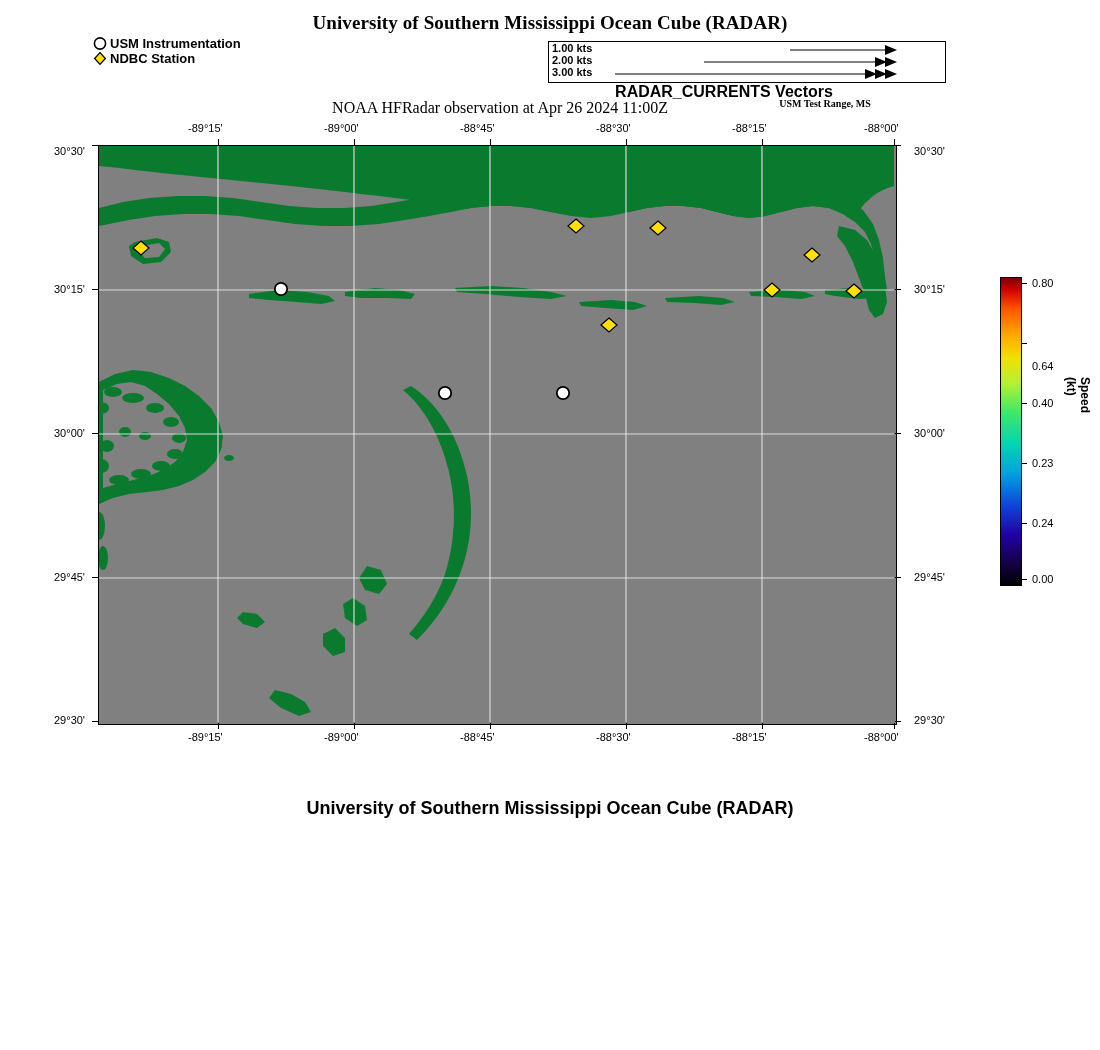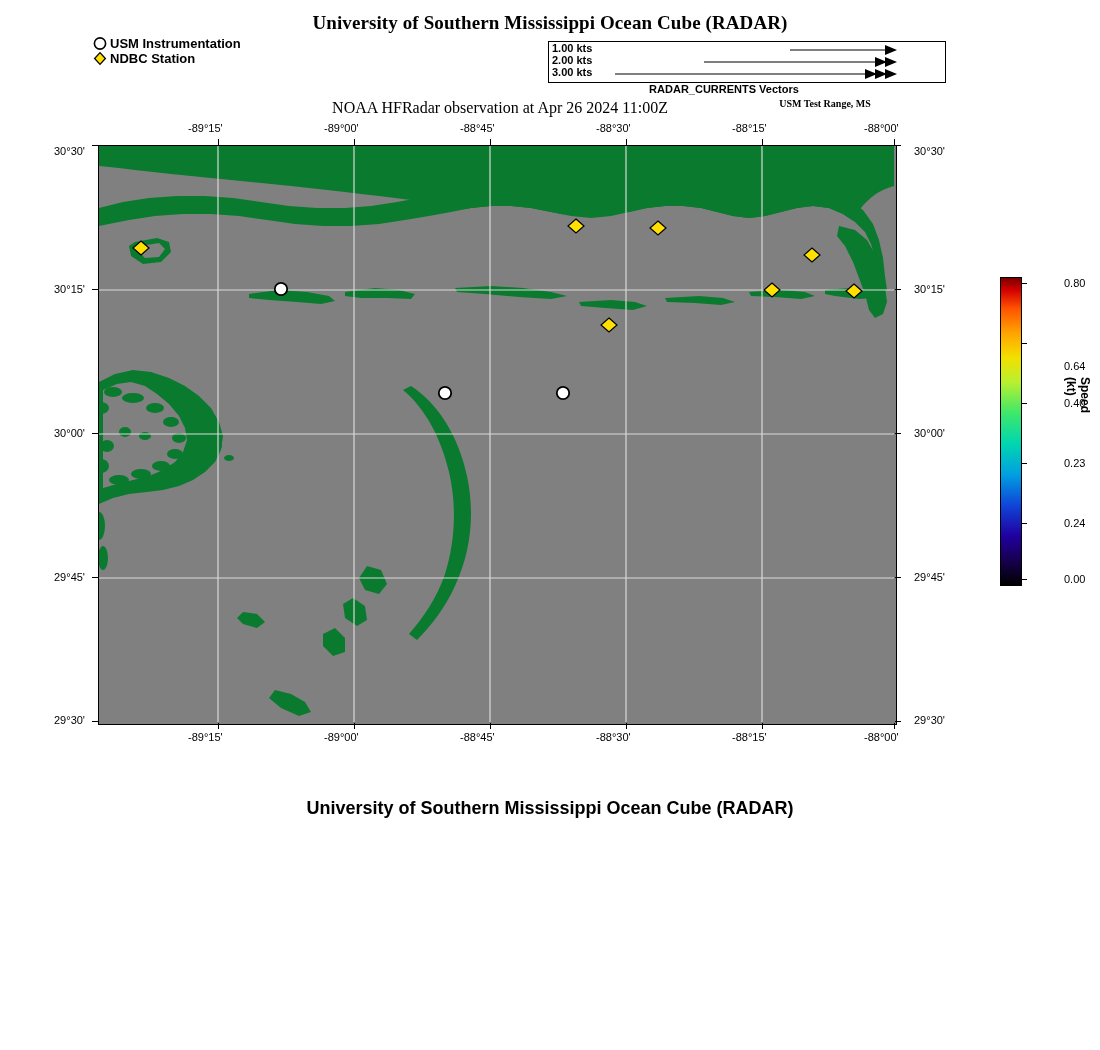--- a/index.html
+++ b/index.html
@@ -74,21 +74,21 @@
   }
   .vk-label {
     position: absolute; left: 3px; top: -1px;
     font-size: 11px;
     font-family: "Liberation Sans", sans-serif;
     font-weight: bold;
   }
   #vector-key-caption {
     left: 548px; top: 83px; width: 352px;
     text-align: center;
-    font-size: 11px;
+    font-size: 16px;
     font-weight: bold;
   }
 
   
   #map-frame {
     left: 98px; top: 145px;
     width: 797px; height: 578px;
     border: 1.3px solid #000;
     background: #808080;
     overflow: hidden;
@@ -130,21 +130,21 @@
   }
   .cb-tick {
     position: absolute;
     left: 21px;
     width: 6px;
     height: 1px;
     background: #000;
   }
   .cb-lab {
     position: absolute;
-    left: 44px;
+    left: 12px;
     font-size: 11px;
     font-family: "Liberation Sans", sans-serif;
     transform: translateY(-50%);
     padding-left: 20px;
   }
   #cb-title {
     position: absolute;
     left: 64px; top: 100px;
     font-size: 12px;
     font-weight: bold;

